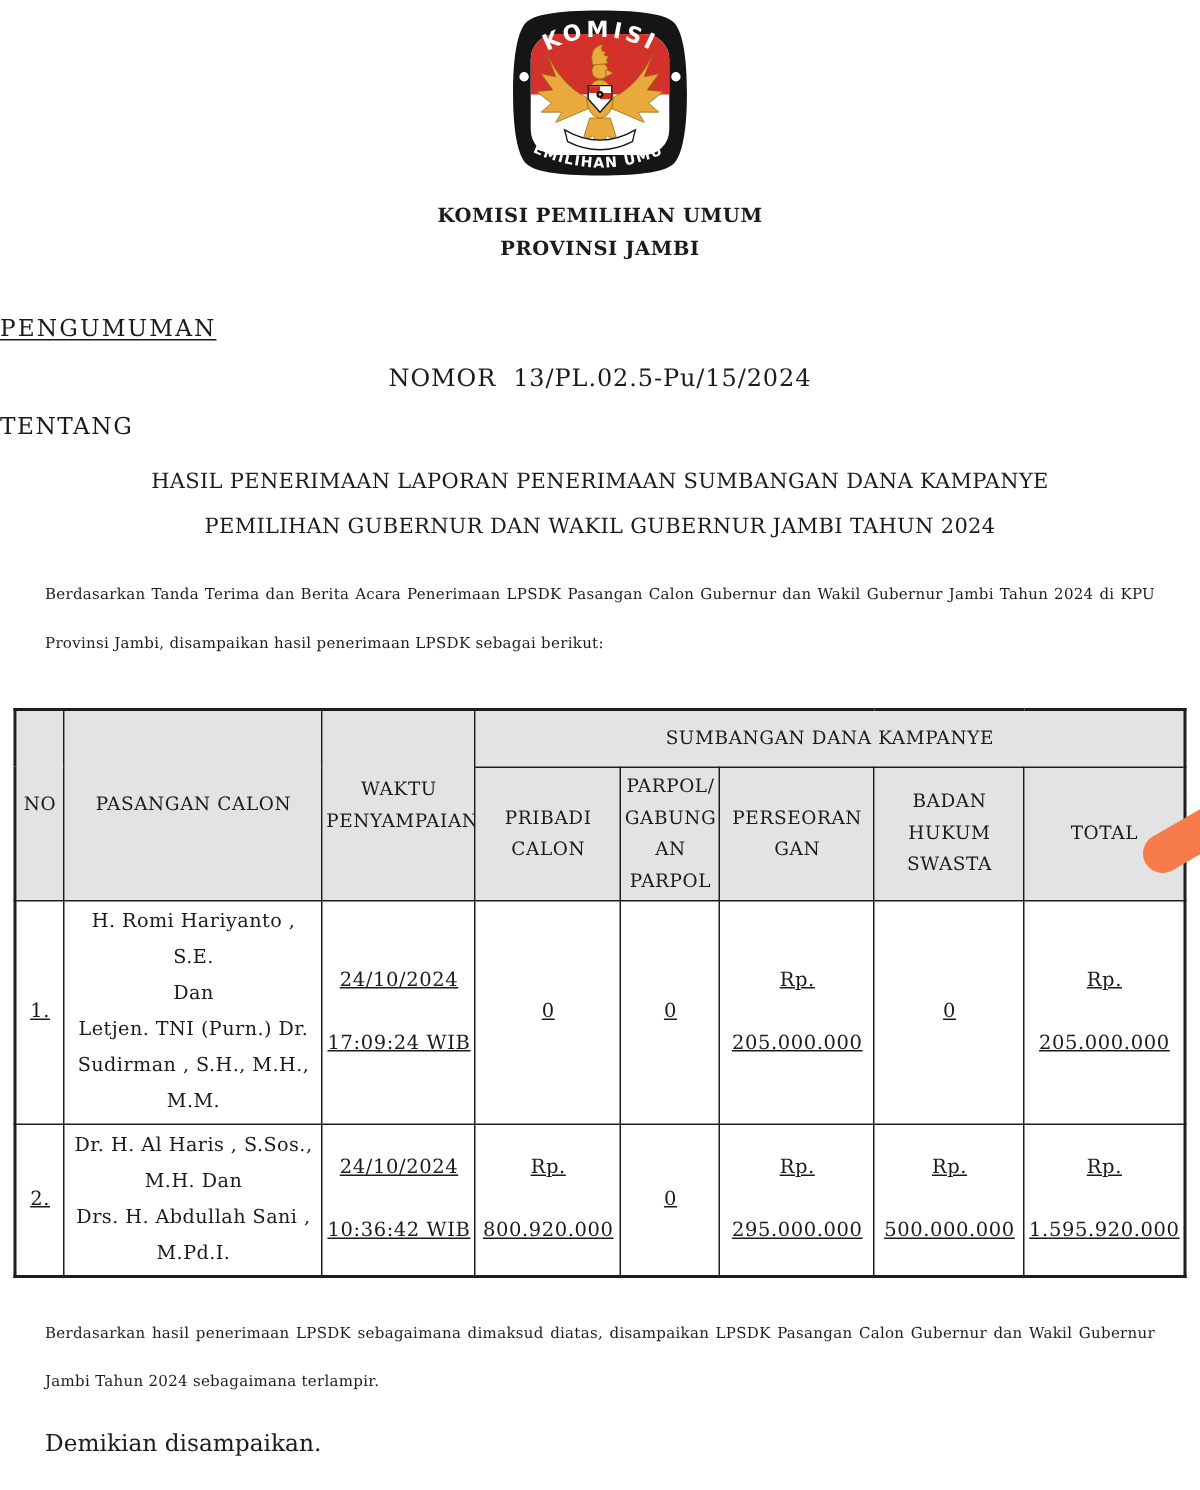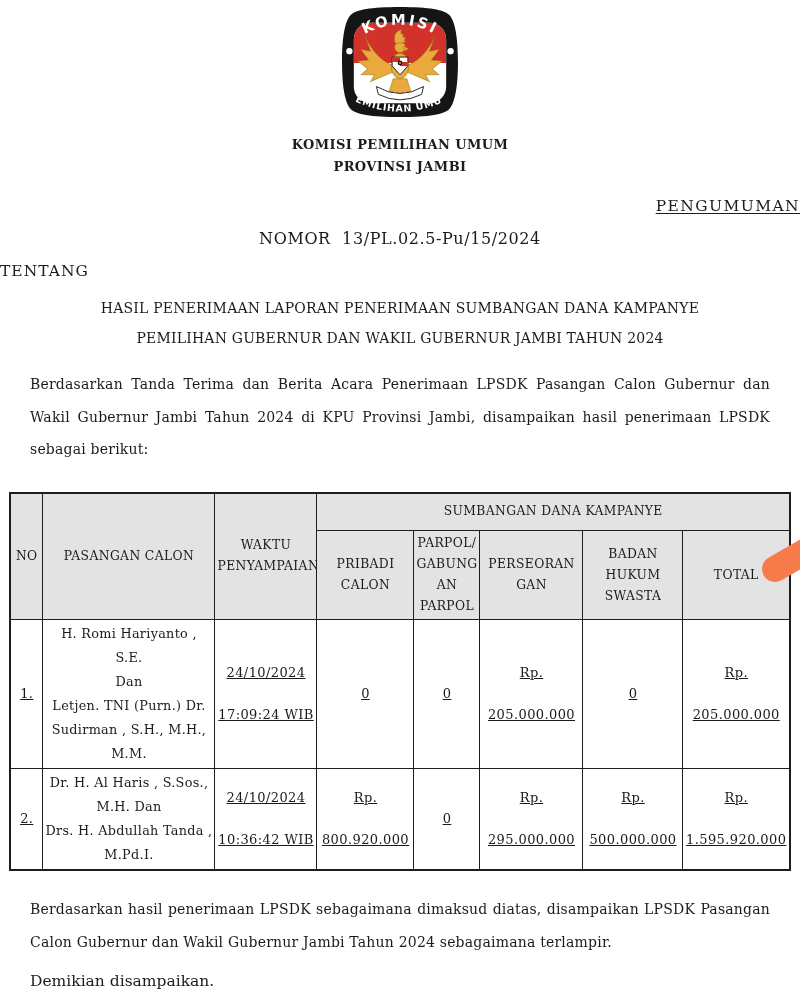--- a/index.html
+++ b/index.html
@@ -3,26 +3,26 @@
 <meta charset="utf-8">
 <style>
   html,body { margin:0; padding:0; background:#ffffff; }
   .page {
     position:relative; width:800px; height:993px; overflow:hidden;
     background:#ffffff; color:#1b1b1b;
     font-family:"DejaVu Serif","Liberation Serif",serif;
   }
   .logo-wrap { padding-top:6px; text-align:center; }
   .org-name { margin-top:12px; font-weight:bold; font-size:13px; line-height:22px; letter-spacing:0.4px; text-align:center; }
-  .doc-type { margin-top:19px; font-size:15.5px; letter-spacing:1.4px; text-decoration:underline; text-underline-offset:2px; text-align:right; }
+  .doc-type { margin-top:32px; font-size:15.5px; letter-spacing:1.4px; text-decoration:underline; text-underline-offset:2px; text-align:left; }
   .doc-number { margin-top:14px; font-size:16px; letter-spacing:0.6px; text-align:center; white-space:pre; }
   .tentang { margin-top:14px; font-size:15.5px; letter-spacing:1px; text-align:left; }
   .subject { margin-top:13px; font-size:14px; line-height:30px; letter-spacing:0.2px; text-align:center; }
   .para {
-    margin:15px 30px 0 30px; font-size:14px; line-height:32.5px;
+    margin:15px 30px 0 30px; font-size:10px; line-height:32.5px;
     text-align:justify; text-justify:inter-word; letter-spacing:0.2px;
   }
   .para.closing { margin-top:22px; }
   .final-line { margin:14px 30px 0 30px; font-size:15.5px; }
 
   table.lpsdk {
     border-collapse:collapse; table-layout:fixed;
     margin:26px auto 0 auto; width:780px;
     font-size:12.5px;
   }
@@ -165,21 +165,21 @@
         <td class="cell">Rp.
 205.000.000</td>
         <td class="cell">0</td>
         <td class="cell">Rp.
 205.000.000</td>
       </tr>
       <tr class="row-2">
         <td class="cell">2.</td>
         <td class="name-cell">Dr. H. Al Haris , S.Sos.,
 M.H. Dan
-Drs. H. Abdullah Tanda ,
+Drs. H. Abdullah Sani ,
 M.Pd.I.</td>
         <td class="cell">24/10/2024
 10:36:42 WIB</td>
         <td class="cell">Rp.
 800.920.000</td>
         <td class="cell">0</td>
         <td class="cell">Rp.
 295.000.000</td>
         <td class="cell">Rp.
 500.000.000</td>

